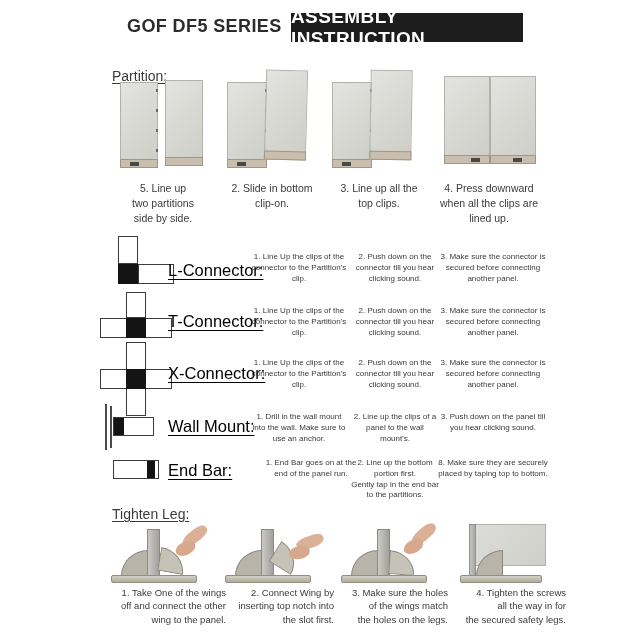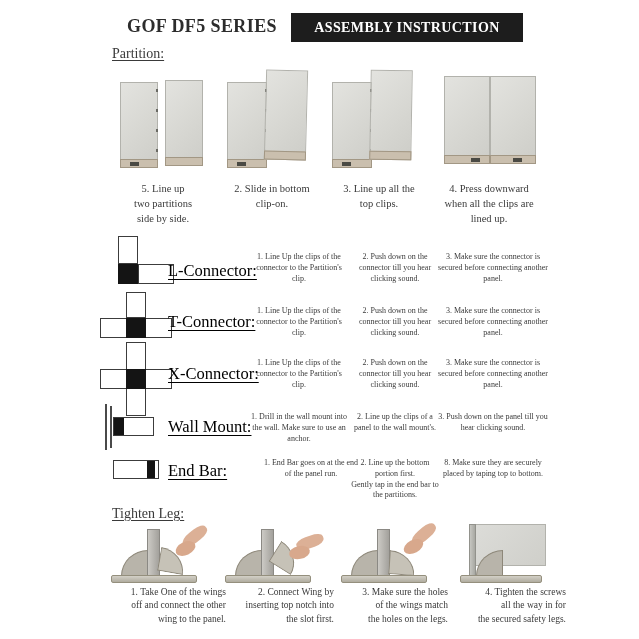--- a/index.html
+++ b/index.html
@@ -1,27 +1,27 @@
 <!DOCTYPE html>
 <html><head>
 <meta charset="utf-8">
 <style>
   * { margin:0; padding:0; box-sizing:border-box; }
   html,body { background:#e8e8e8; }
   .page {
     position:relative; width:639px; height:639px; margin:0 auto;
     background:#ffffff; overflow:hidden;
-    font-family:Liberation Serif, serif; color:#3a3a3a;
+    font-family:Liberation Sans, sans-serif; color:#3a3a3a;
   }
   .abs { position:absolute; }
 
   
   .series-title { font-size:18px; font-weight:bold; letter-spacing:.4px; color:#2c2c2c; }
   .badge {
-    background:#1d1d1d; color:#ffffff; font-size:14px; font-weight:bold;
+    background:#1d1d1d; color:#ffffff; font-size:19px; font-weight:bold;
     letter-spacing:.4px; display:flex; align-items:center; justify-content:center;
   }
   .section-heading { font-size:14px; text-decoration:underline; text-underline-offset:2px; color:#3a3a3a; }
 
   
   .pfig { position:absolute; }
   .panel {
     position:absolute;
     background:linear-gradient(135deg,#e3e3df 0%,#d6d6d1 60%,#cdcdc8 100%);
     border:1px solid #b2b2ac;
@@ -68,21 +68,21 @@
     background:linear-gradient(90deg,#c6c6c1,#a8a8a2); border:1px solid #92928c; }
 </style>
 </head>
 <body>
 
 <div class="page">
 
   <div class="abs series-title" style="left:127px; top:16px;">GOF DF5 SERIES</div>
   <div class="abs badge" style="left:291px; top:13px; width:232px; height:29px;">ASSEMBLY INSTRUCTION</div>
 
-  <div class="abs section-heading" style="left:112px; top:46px;">Partition:</div>
+  <div class="abs section-heading" style="left:112px; top:68px;">Partition:</div>
 
   <div class="pfig" style="left:113px; top:76px; width:102px; height:98px;">
     <div class="panel" style="left:7px; top:6px; width:38px; height:86px;">
       <div class="clips"></div>
       <div class="rail">
           <div class="slot"></div>
         </div>
     </div>
     <div class="panel" style="left:52px; top:4px; width:38px; height:86px;">
       <div class="rail"></div>

